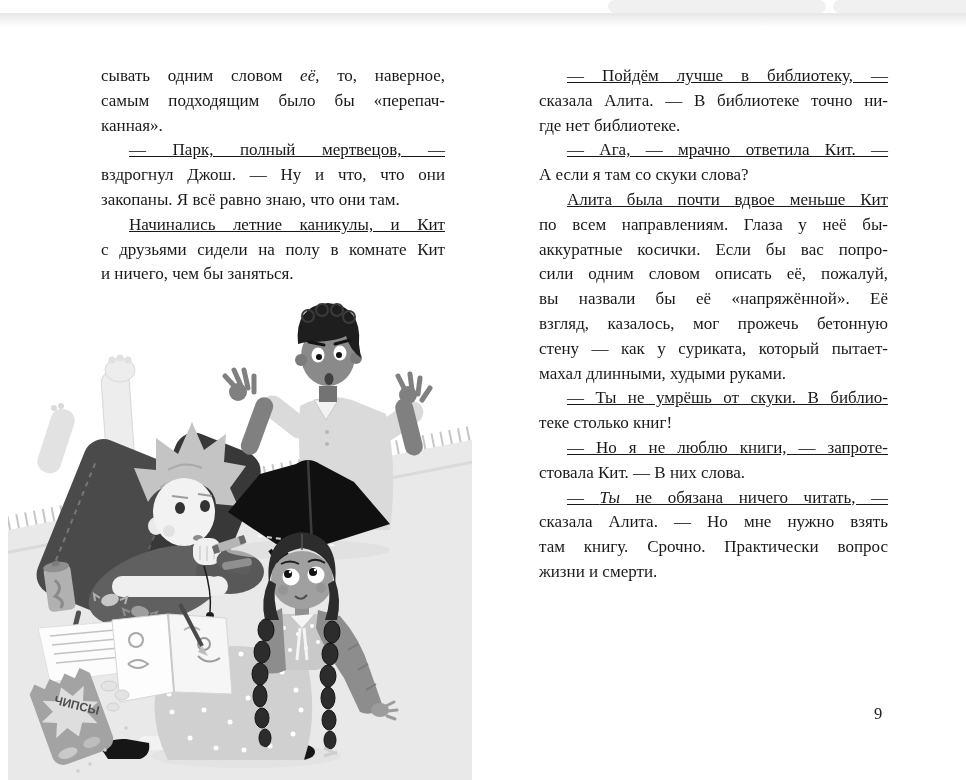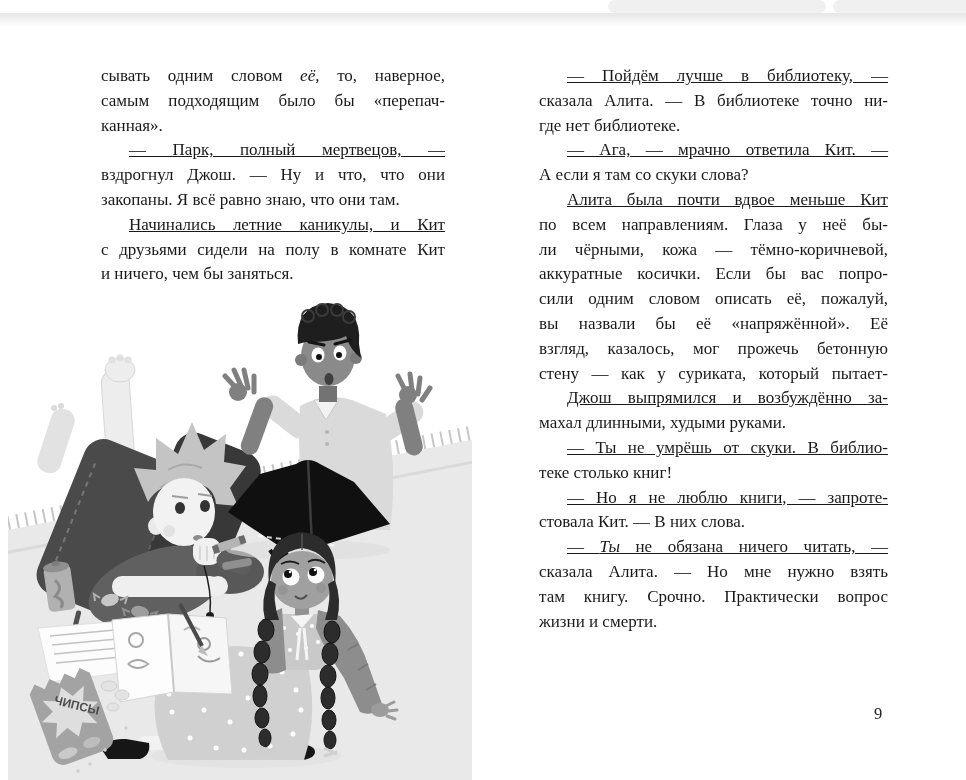--- a/index.html
+++ b/index.html
@@ -46,27 +46,25 @@
   </div>
 
   <div class="col col-right">
     <div class="ln j ind">— Пойдём лучше в библиотеку, —</div>
     <div class="ln j">сказала Алита. — В библиотеке точно ни-</div>
     <div class="ln e">где нет библиотеке.</div>
     <div class="ln j ind">— Ага, — мрачно ответила Кит. —</div>
     <div class="ln e">А если я там со скуки слова?</div>
     <div class="ln j ind">Алита была почти вдвое меньше Кит</div>
     <div class="ln j">по всем направлениям. Глаза у неё бы-</div>
-    <div class="ln j">ли чёрными, кожа — тёмно-коричневой,</div>
     <div class="ln j">аккуратные косички. Если бы вас попро-</div>
     <div class="ln j">сили одним словом описать её, пожалуй,</div>
     <div class="ln j">вы назвали бы её «напряжённой». Её</div>
     <div class="ln j">взгляд, казалось, мог прожечь бетонную</div>
     <div class="ln j">стену — как у суриката, который пытает-</div>
-    <div class="ln j ind">Джош выпрямился и возбуждённо за-</div>
     <div class="ln e">махал длинными, худыми руками.</div>
     <div class="ln j ind">— Ты не умрёшь от скуки. В библио-</div>
     <div class="ln e">теке столько книг!</div>
     <div class="ln j ind">— Но я не люблю книги, — запроте-</div>
     <div class="ln e">стовала Кит. — В них слова.</div>
     <div class="ln j ind"><span>— </span><span class="it">Ты</span><span> не обязана ничего читать, —</span></div>
     <div class="ln j">сказала Алита. — Но мне нужно взять</div>
     <div class="ln j">там книгу. Срочно. Практически вопрос</div>
     <div class="ln e">жизни и смерти.</div>
   </div>

